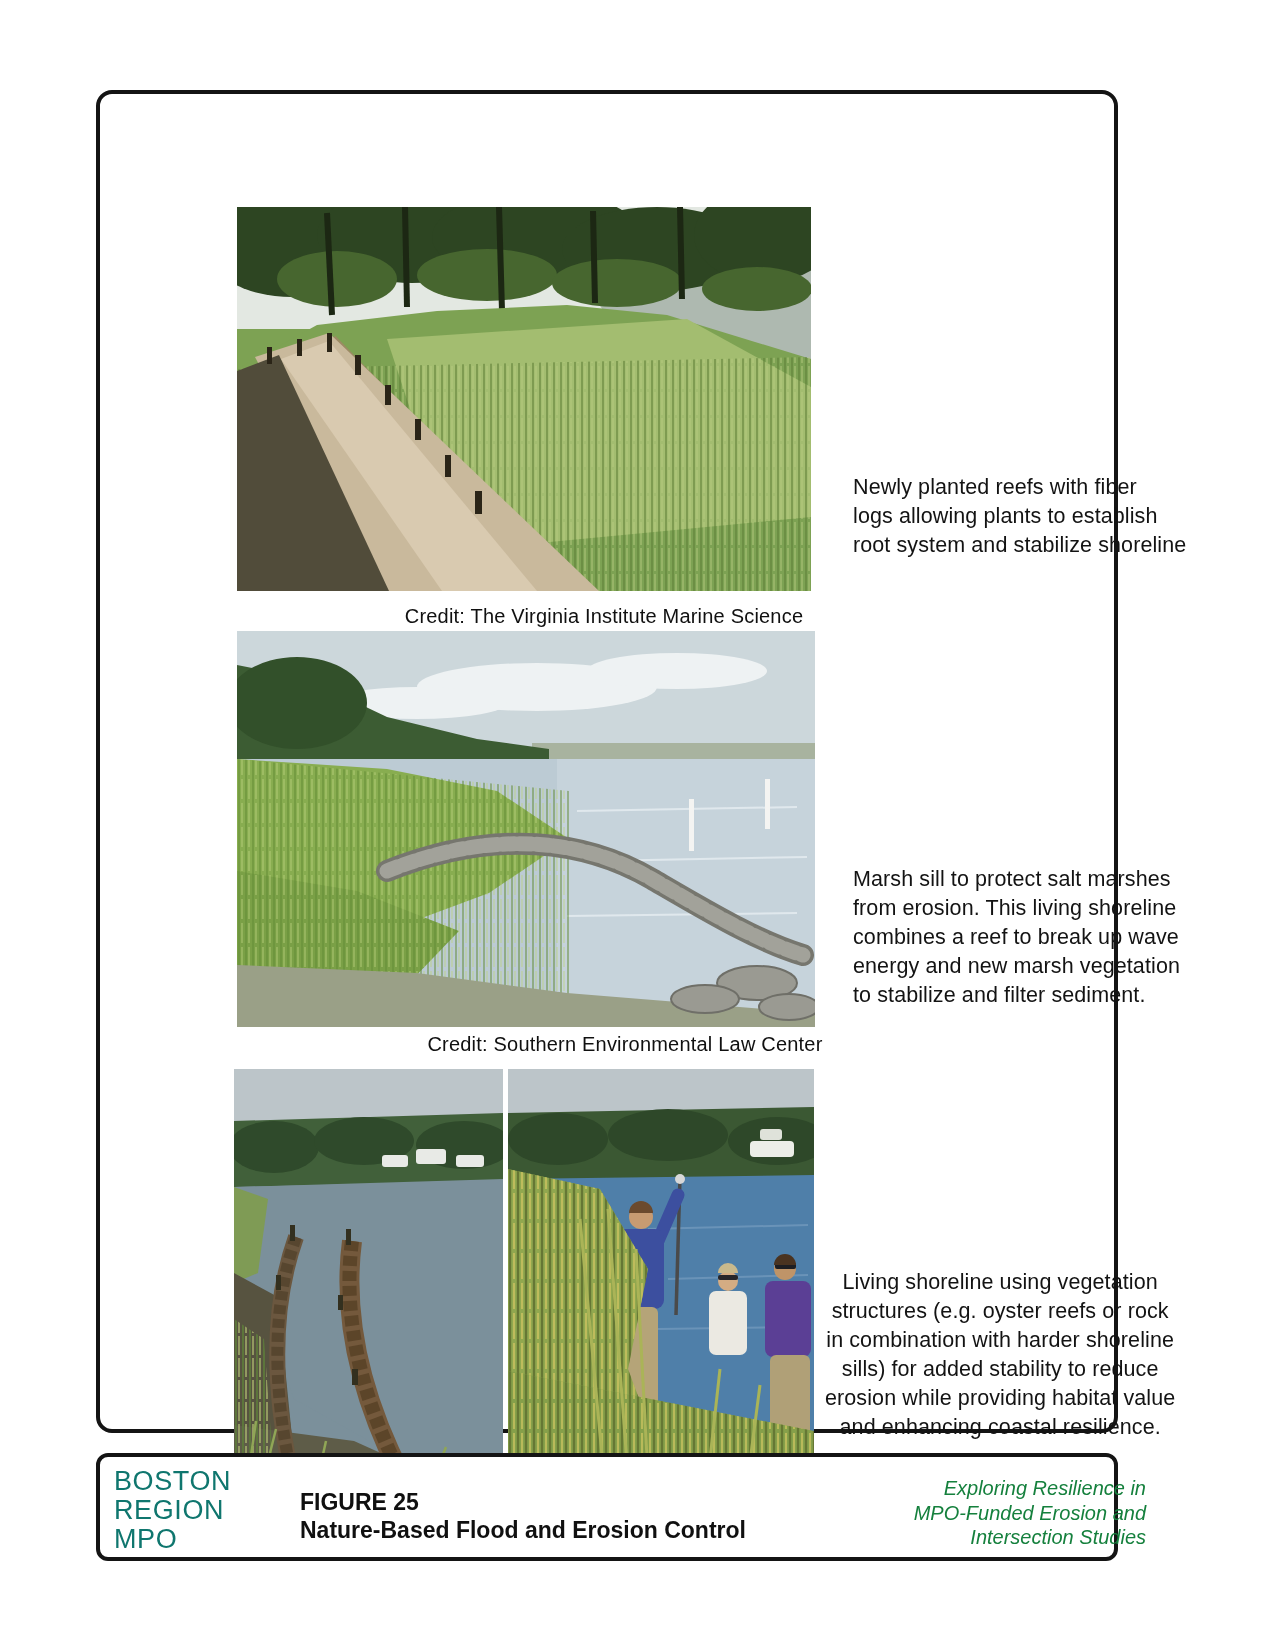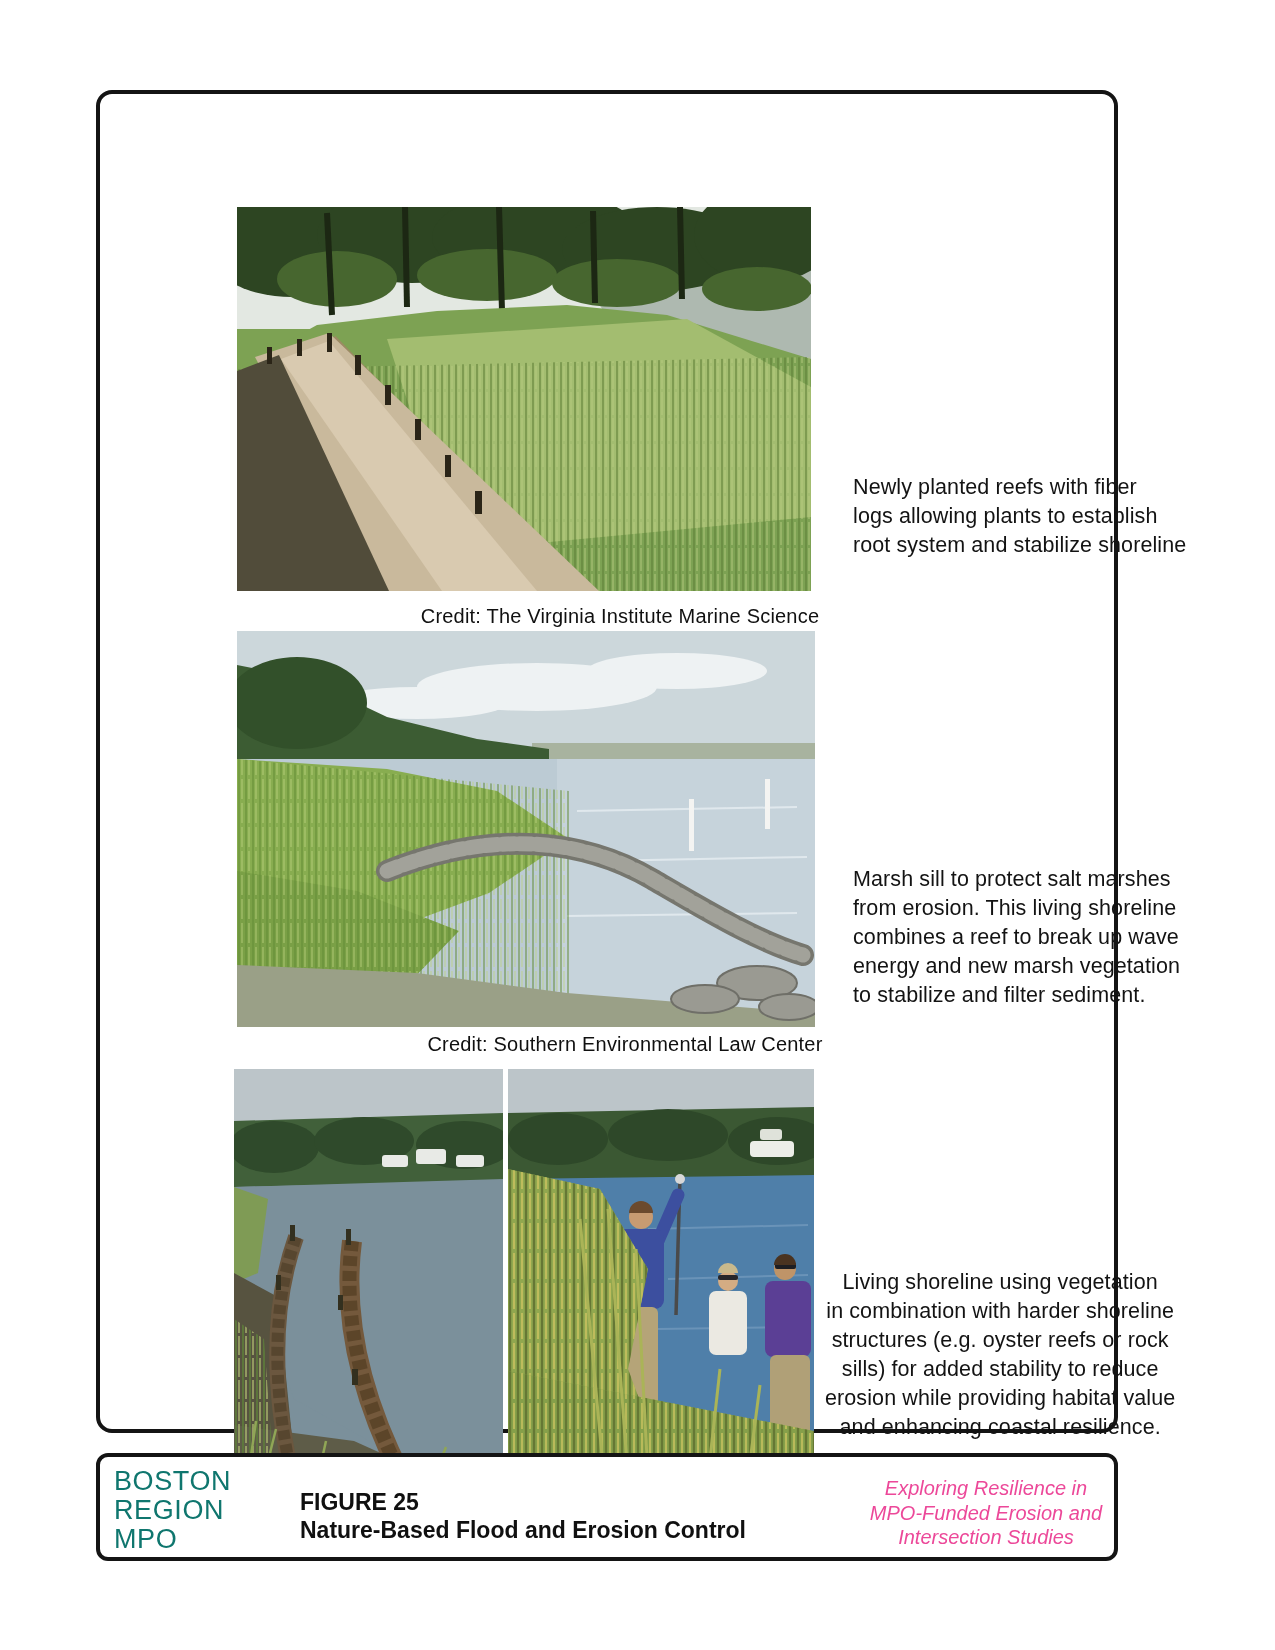--- a/index.html
+++ b/index.html
@@ -18,41 +18,41 @@
   .photo{position:absolute;overflow:hidden;background:#9db07e;}
   .photo svg{display:block;width:100%;height:100%;}
   .p1{left:137px;top:113px;width:574px;height:384px;}
   .p2{left:137px;top:537px;width:578px;height:396px;}
   .p3a{left:134px;top:975px;width:269px;height:408px;}
   .p3b{left:408px;top:975px;width:306px;height:408px;}
   .credit{
     position:absolute;font-size:20px;color:#101010;text-align:center;
     letter-spacing:0.2px;white-space:nowrap;
   }
-  .c1{left:240px;top:511px;width:560px;}
+  .c1{left:224px;top:511px;width:560px;}
   .c2{left:245px;top:939px;width:560px;}
   .c3{left:137px;top:1388px;width:600px;}
   .desc{
     position:absolute;font-size:21.5px;line-height:29px;color:#131313;
     letter-spacing:0.1px;white-space:nowrap;
   }
   .t1{left:753px;top:379px;}
   .t2{left:753px;top:771px;}
   .t3{left:725px;top:1174px;text-align:center;}
   .agency{
     position:absolute;left:114px;top:1467px;font-size:27px;line-height:29px;
     color:#0f766e;letter-spacing:0.6px;
   }
   .footer-center{
     position:absolute;left:300px;top:1489px;width:616px;text-align:left;
     font-weight:bold;font-size:23px;line-height:27.5px;color:#101010;
   }
   .footer-right{
-    position:absolute;left:858px;top:1476px;width:256px;text-align:center;
-    font-style:italic;font-size:20px;line-height:24.5px;color:#ec4899;
+    position:absolute;left:890px;top:1476px;width:256px;text-align:right;
+    font-style:italic;font-size:20px;line-height:24.5px;color:#15803d;
   }
 </style>
 </head>
 <body>
 
 <div class="page">
 
   <div class="figure-box">
 
     <div class="photo p1">
@@ -258,22 +258,22 @@
           <line x1="140" y1="408" x2="128" y2="180"></line>
           <line x1="96" y1="408" x2="72" y2="150"></line>
           <line x1="200" y1="408" x2="212" y2="300"></line>
           <line x1="240" y1="408" x2="252" y2="316"></line>
         </g>
       </svg>
     </div>
     <div class="credit c3">Credit: The Virginia Association of Soil and Water Conservation</div>
     <div class="desc t3">
       <div>Living shoreline using vegetation</div>
+      <div>structures (e.g. oyster reefs or rock</div>
       <div>in combination with harder shoreline</div>
-      <div>structures (e.g. oyster reefs or rock</div>
       <div>sills) for added stability to reduce</div>
       <div>erosion while providing habitat value</div>
       <div>and enhancing coastal resilience.</div>
     </div>
   </div>
 
   <div class="footer-box"></div>
 
   <div class="agency">
     <div>BOSTON</div>

